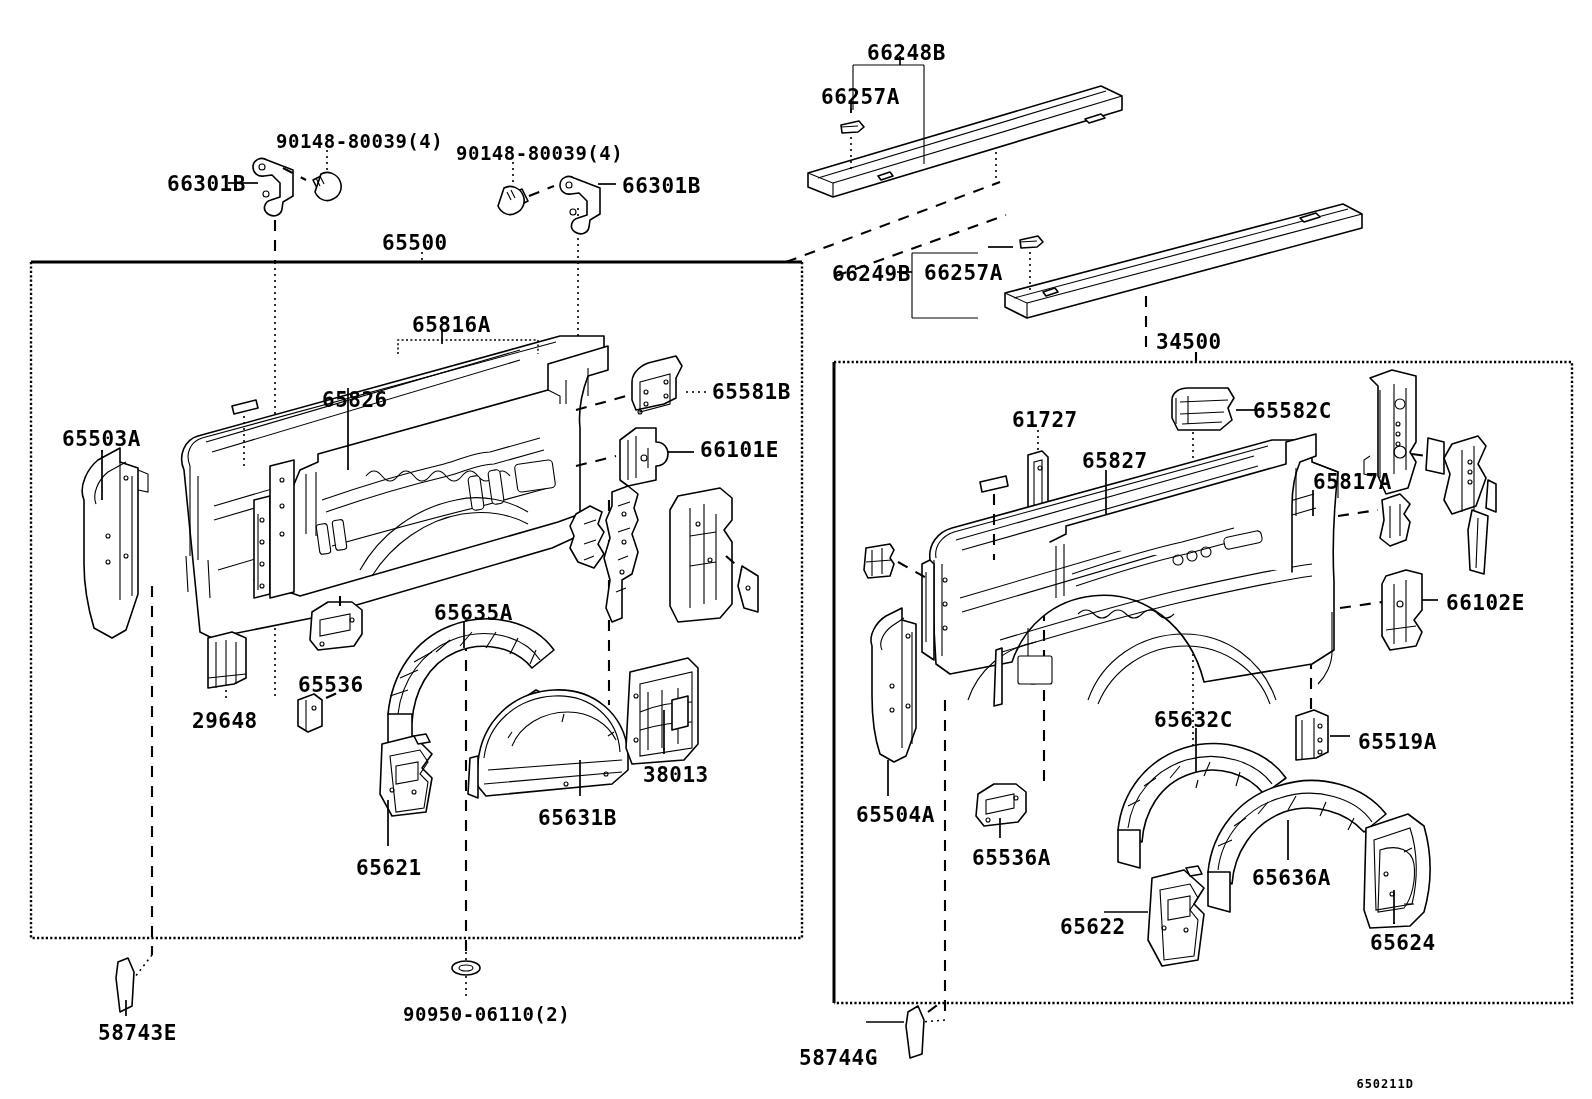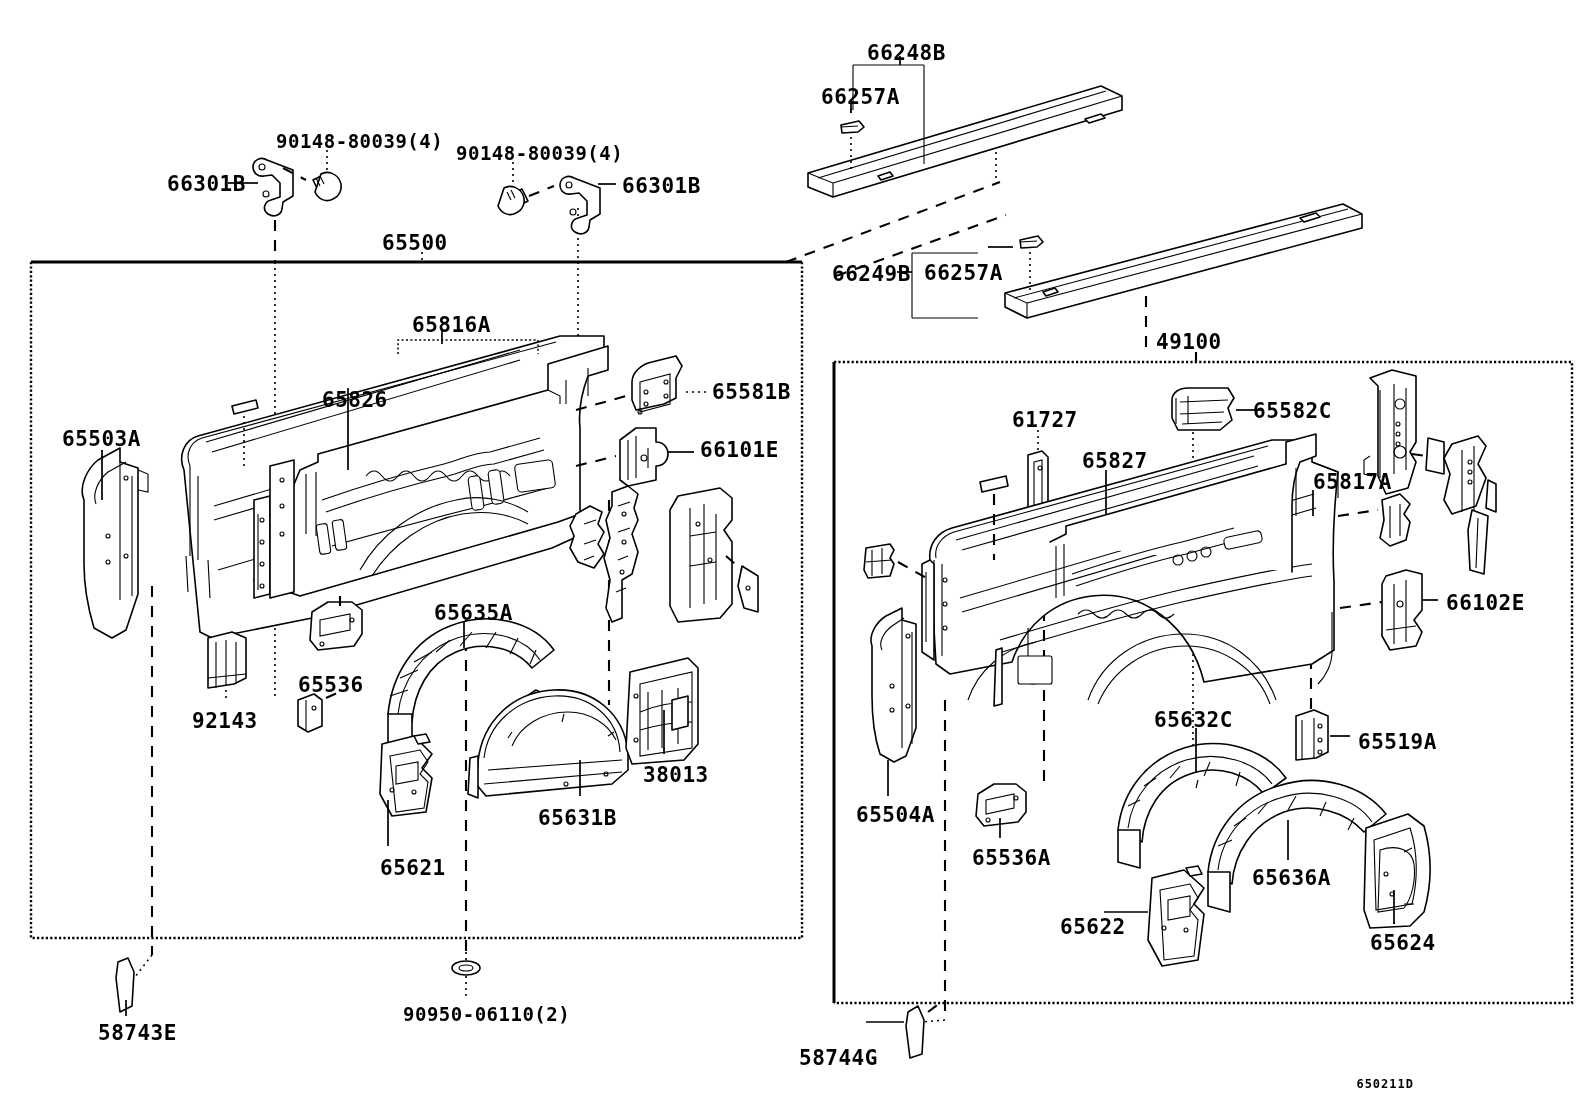--- a/index.html
+++ b/index.html
@@ -520,42 +520,42 @@
 
   <div class="lbl" style="left:867px;top:41px;">66248B</div>
   <div class="lbl" style="left:821px;top:85px;">66257A</div>
   <div class="lbl sm" style="left:276px;top:130px;">90148-80039(4)</div>
   <div class="lbl sm" style="left:456px;top:142px;">90148-80039(4)</div>
   <div class="lbl" style="left:167px;top:172px;">66301B</div>
   <div class="lbl" style="left:622px;top:174px;">66301B</div>
   <div class="lbl" style="left:924px;top:261px;">66257A</div>
   <div class="lbl" style="left:832px;top:262px;">66249B</div>
   <div class="lbl" style="left:382px;top:231px;">65500</div>
-  <div class="lbl" style="left:1156px;top:330px;">49100</div>
+  <div class="lbl" style="left:1156px;top:330px;">34500</div>
   <div class="lbl" style="left:412px;top:313px;">65816A</div>
   <div class="lbl" style="left:322px;top:388px;">65826</div>
   <div class="lbl" style="left:712px;top:380px;">65581B</div>
   <div class="lbl" style="left:62px;top:427px;">65503A</div>
   <div class="lbl" style="left:700px;top:438px;">66101E</div>
   <div class="lbl" style="left:1012px;top:408px;">61727</div>
   <div class="lbl" style="left:1253px;top:399px;">65582C</div>
   <div class="lbl" style="left:1082px;top:449px;">65827</div>
   <div class="lbl" style="left:1268px;top:470px;margin-left:45px;">65817A</div>
   <div class="lbl" style="left:1446px;top:591px;">66102E</div>
   <div class="lbl" style="left:434px;top:601px;">65635A</div>
   <div class="lbl" style="left:298px;top:673px;">65536</div>
-  <div class="lbl" style="left:192px;top:709px;">92143</div>
+  <div class="lbl" style="left:192px;top:709px;">29648</div>
   <div class="lbl" style="left:1154px;top:708px;">65632C</div>
   <div class="lbl" style="left:1358px;top:730px;">65519A</div>
   <div class="lbl" style="left:643px;top:763px;">38013</div>
   <div class="lbl" style="left:856px;top:803px;">65504A</div>
   <div class="lbl" style="left:538px;top:806px;">65631B</div>
   <div class="lbl" style="left:972px;top:846px;">65536A</div>
   <div class="lbl" style="left:1252px;top:866px;">65636A</div>
-  <div class="lbl" style="left:380px;top:856px;">65621</div>
+  <div class="lbl" style="left:356px;top:856px;">65621</div>
   <div class="lbl" style="left:1060px;top:915px;">65622</div>
   <div class="lbl" style="left:1370px;top:931px;">65624</div>
   <div class="lbl" style="left:98px;top:1021px;">58743E</div>
   <div class="lbl sm" style="left:403px;top:1003px;">90950-06110(2)</div>
   <div class="lbl" style="left:799px;top:1026px;margin-top:20px;">58744G</div>
 
   <div class="diagid">650211D</div>
 </div>
 
 </body></html>

